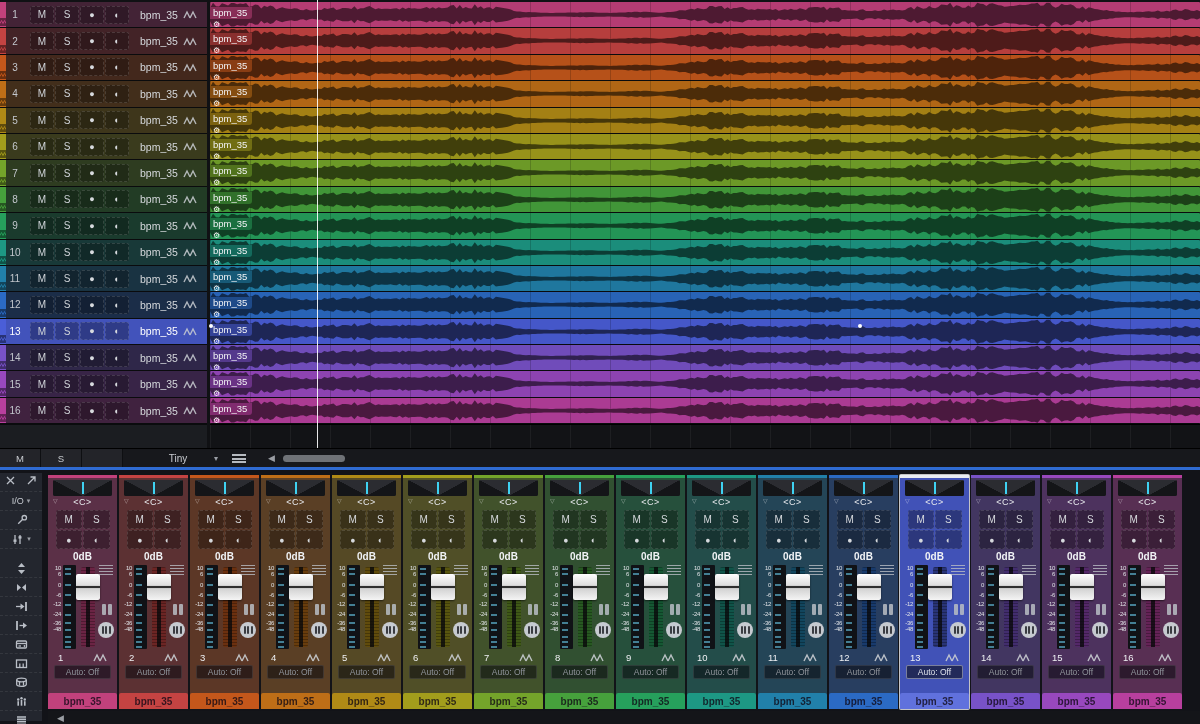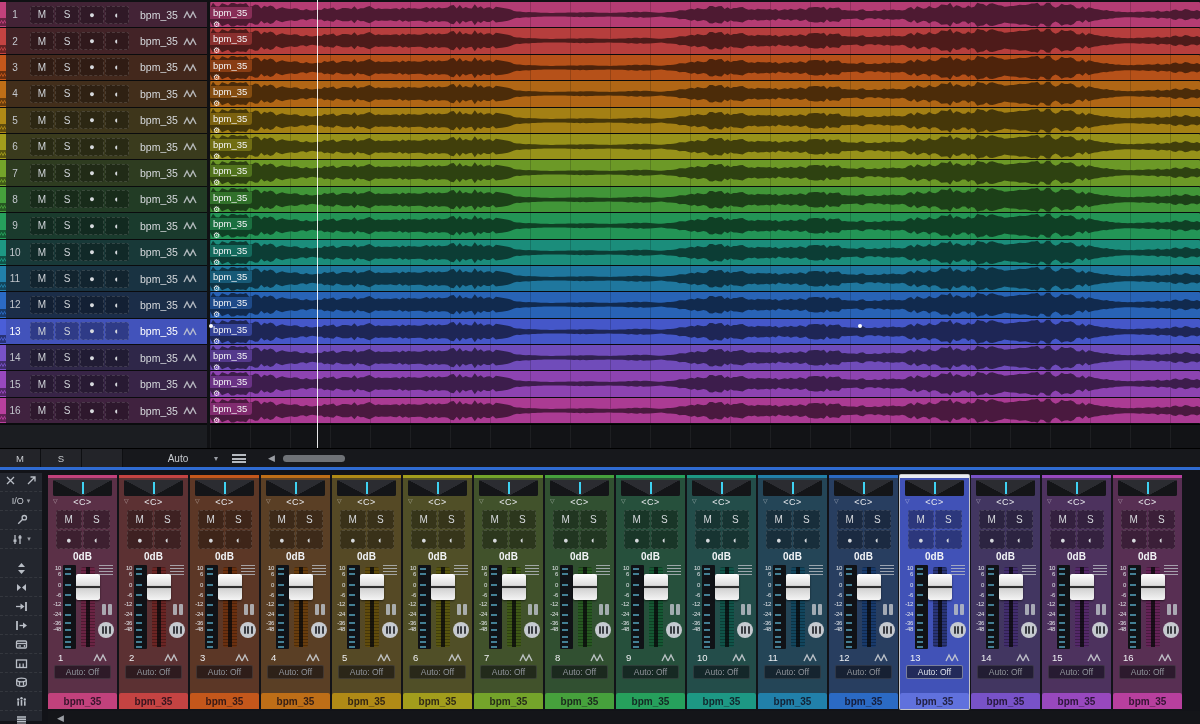--- a/index.html
+++ b/index.html
@@ -538,21 +538,21 @@
     <div id="clip-empty"></div>
     <div id="playhead"></div>
     <div class="sel-dot" style="left:209px; top:324px;"></div>
     <div class="sel-dot" style="left:858px; top:324px;"></div>
   </div>
 
   <div id="arr-bottom">
     <button class="abseg">M</button>
     <button class="abseg">S</button>
     <button class="abseg"></button>
-    <span id="zoom-preset">Auto</span>
+    <span id="zoom-preset">Tiny</span>
     <span class="chev">▾</span>
     <span id="arr-menu"></span>
     <span id="arr-scroll-left">◀</span>
     <div id="arr-thumb"></div>
   </div>
 
   <div id="divider"></div>
 
   <div id="mixer">
     <div id="sidebar">

